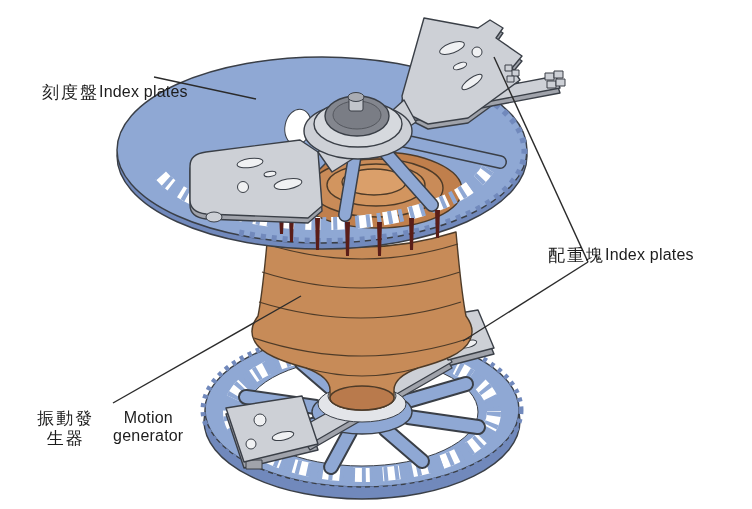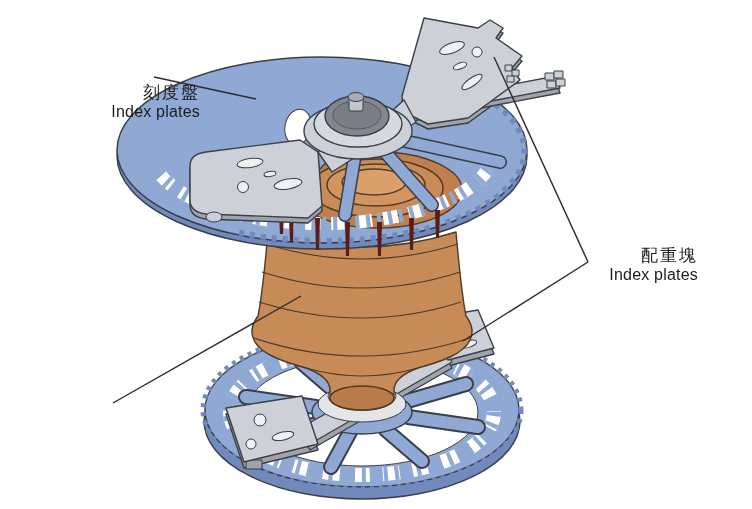--- a/index.html
+++ b/index.html
@@ -2,21 +2,21 @@
 <html><head>
 <meta charset="utf-8">
 <style>
   html,body{margin:0;padding:0;background:#fff;}
   #stage{
     position:relative;width:752px;height:509px;background:#fff;overflow:hidden;
     font-family:"Liberation Sans", sans-serif;
   }
   #stage svg{position:absolute;left:0;top:0;}
   .callout{
-    position:absolute;display:flex;flex-direction:column;align-items:flex-end;
+    position:absolute;display:flex;flex-direction:row;align-items:flex-start;
     color:#1c1c1c;text-align:center;line-height:1.15;
   }
   .callout .zh{font-size:17px;letter-spacing:2px;}
   .callout .en{font-size:16px;letter-spacing:0.2px;}
   
   .blue{fill:#8FA8D4;}
   .blue-side{fill:#7189BC;}
   .gray{fill:#CDD0D6;}
   .gray-light{fill:#D6D9DE;}
   .gray-side{fill:#A0A3AB;}
@@ -211,14 +211,18 @@
   <div class="callout" style="left:42px;top:83px;width:158px;">
     <span class="zh">刻度盤</span>
     <span class="en">Index plates</span>
   </div>
 
   <div class="callout" style="left:548px;top:246px;width:150px;">
     <span class="zh">配重塊</span>
     <span class="en">Index plates</span>
   </div>
 
+  <div class="callout" style="left:30px;top:409px;width:165px;">
+    <span class="zh">振動發生器</span>
+    <span class="en">Motion generator</span>
+  </div>
 
 </div>
 
 </body></html>

